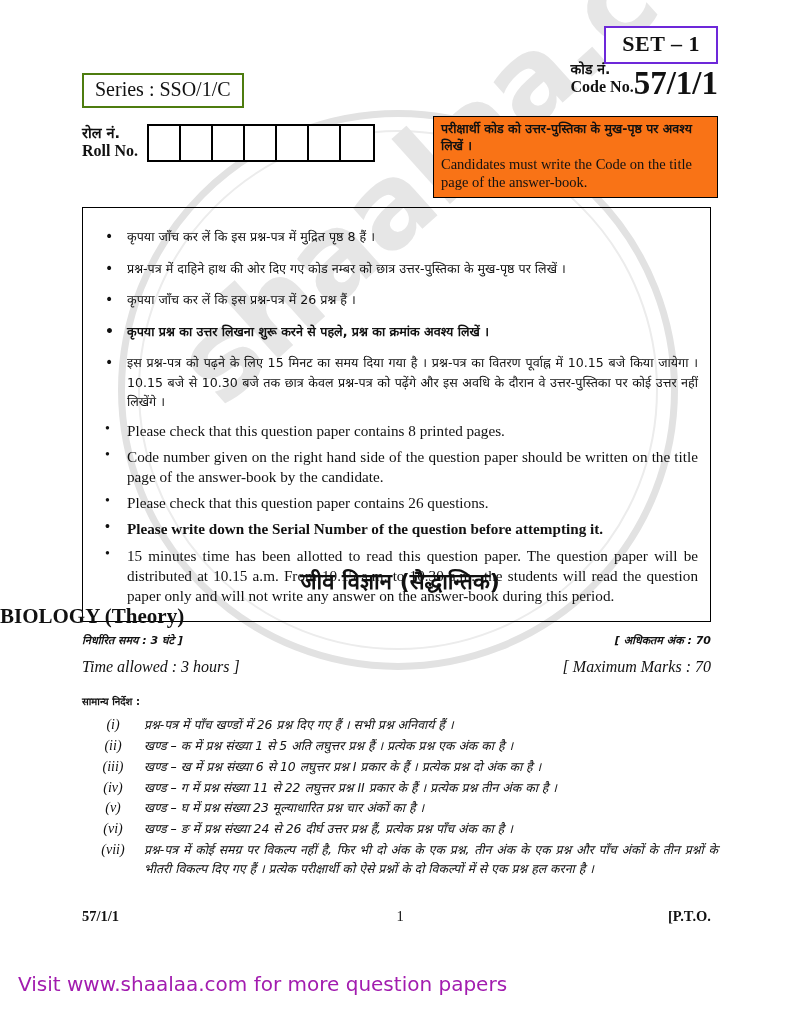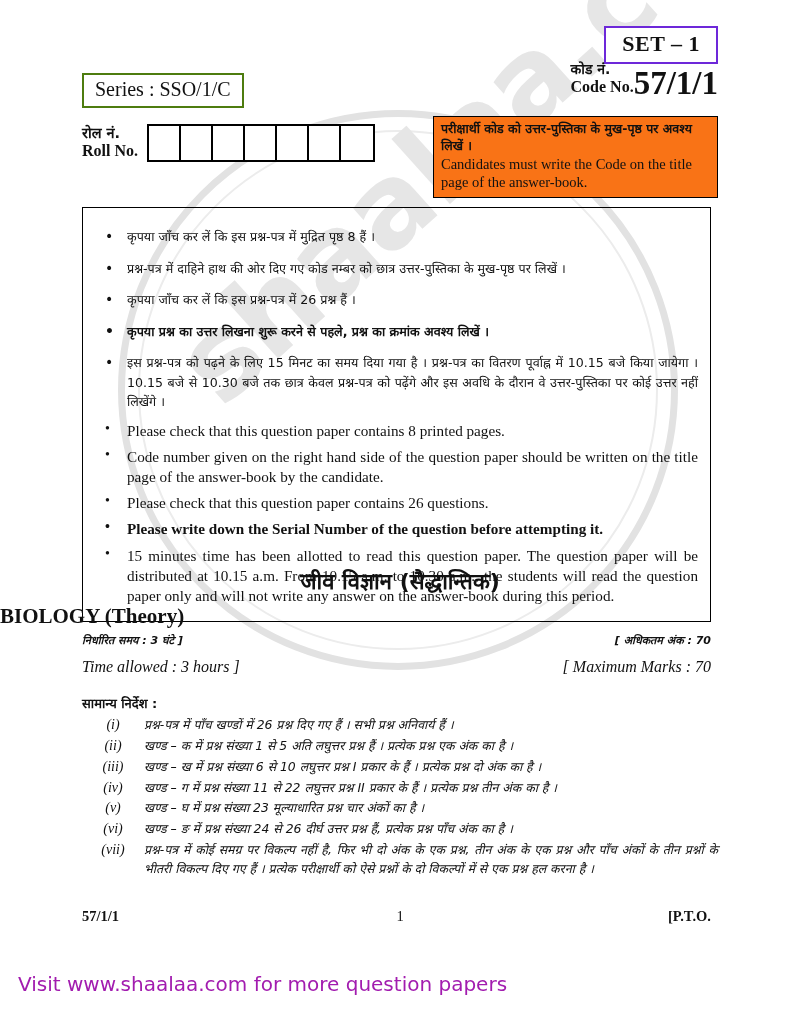--- a/index.html
+++ b/index.html
@@ -218,21 +218,21 @@
     font-weight: 600;
   }
   .meta-en { font-size: 16px; font-style: italic; }
 
   
   .gen-head {
     position: absolute;
     left: 82px;
     top: 694px;
     font-family: "DejaVu Sans", sans-serif;
-    font-size: 13px;
+    font-size: 10px;
     font-weight: bold;
   }
   .gen-list {
     position: absolute;
     left: 82px;
     top: 716px;
     width: 640px;
   }
   .gen-item {
     display: flex;

